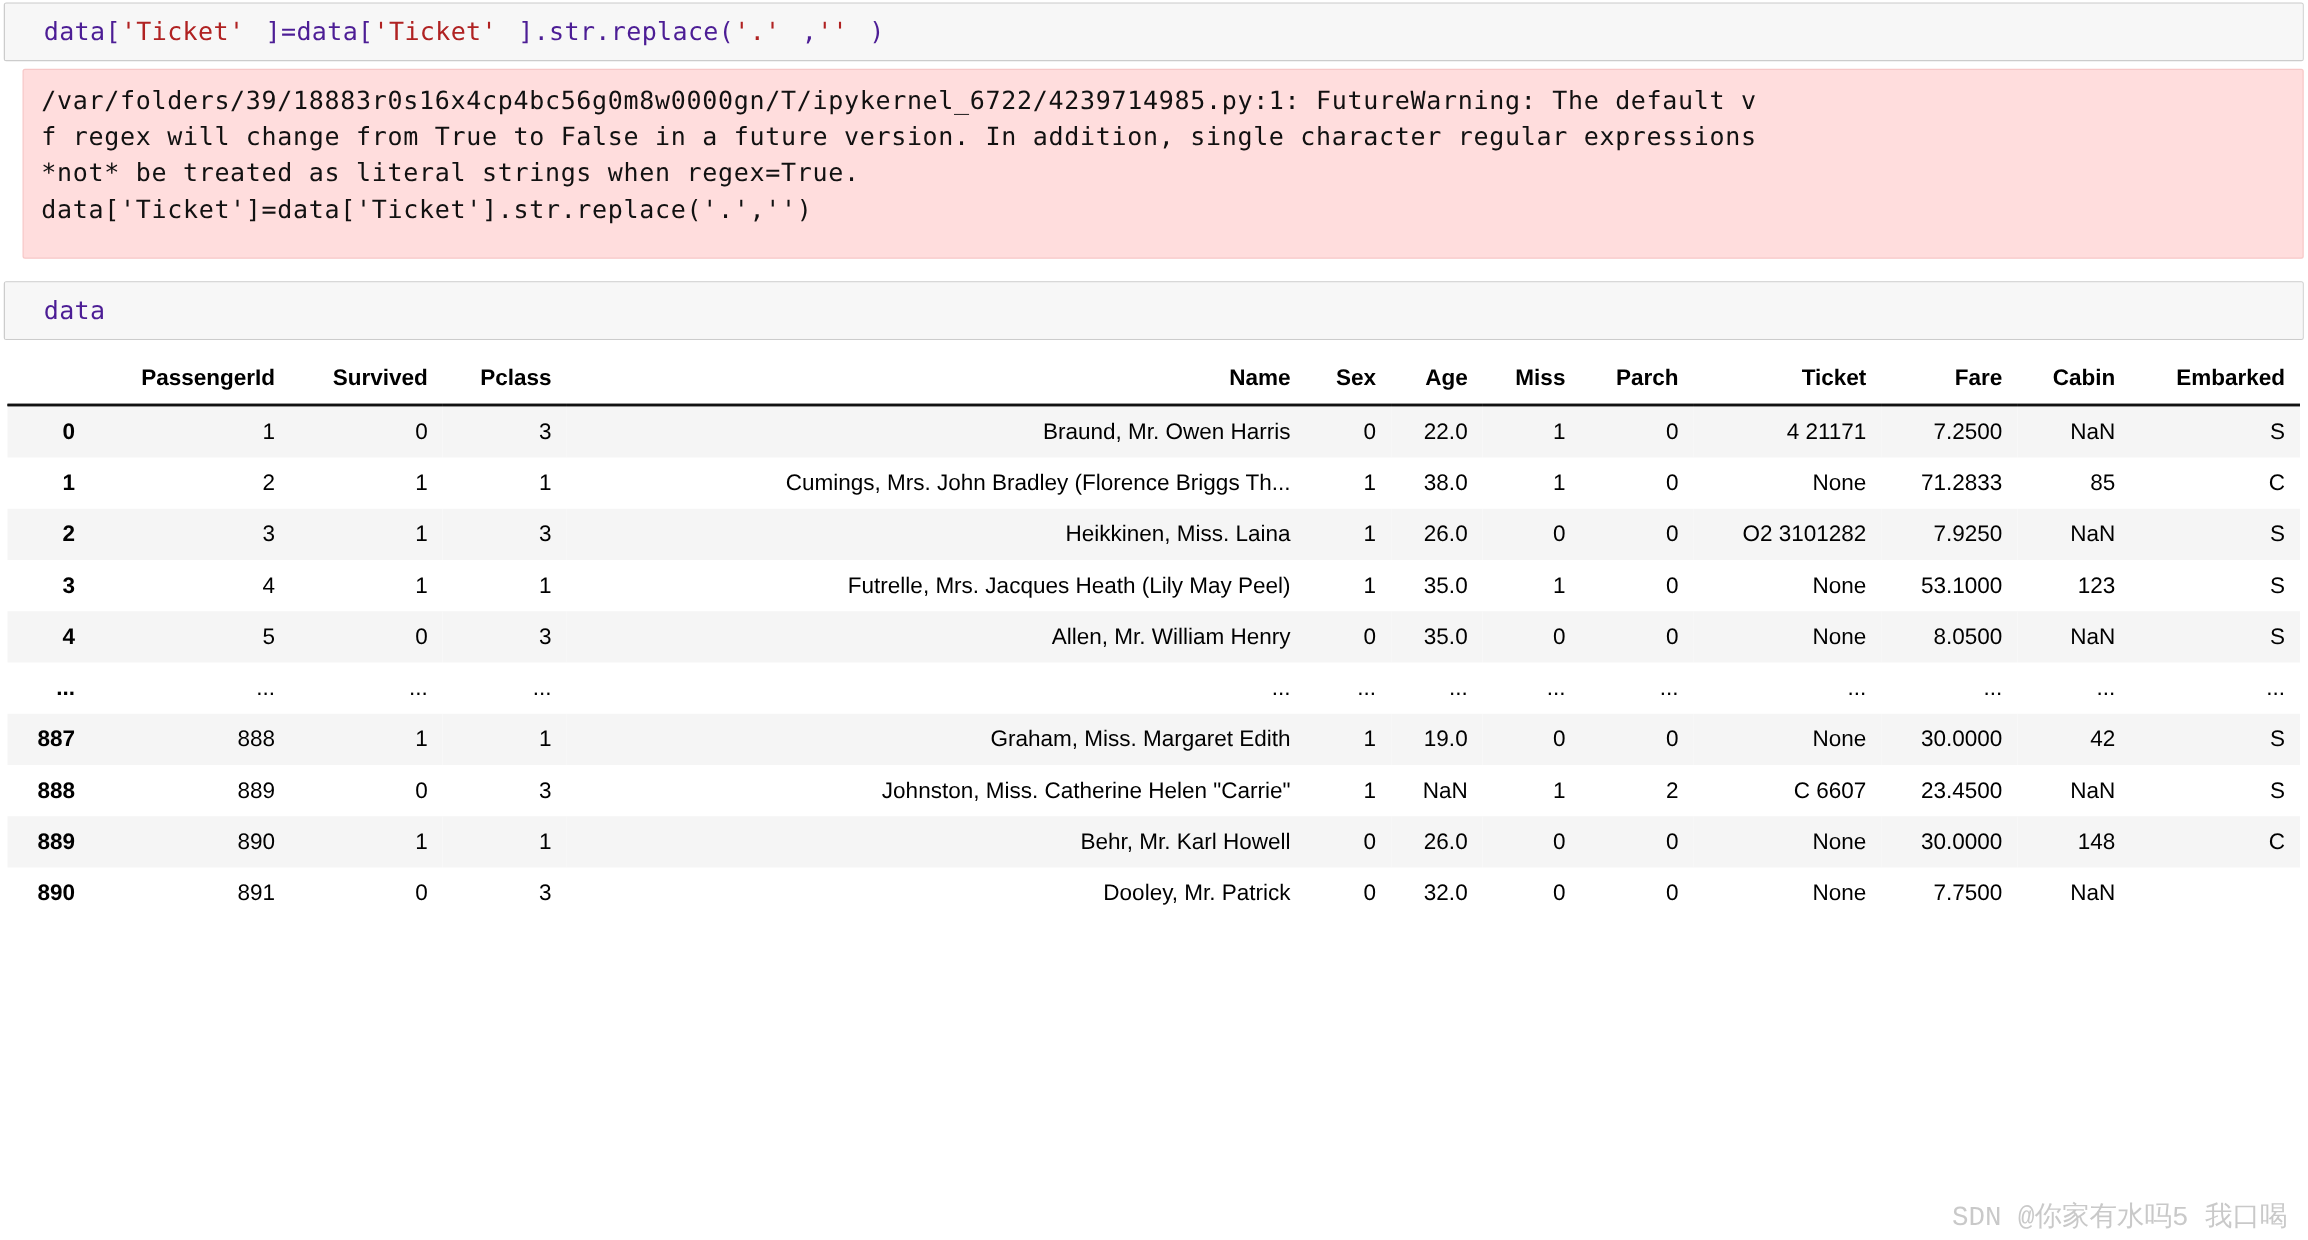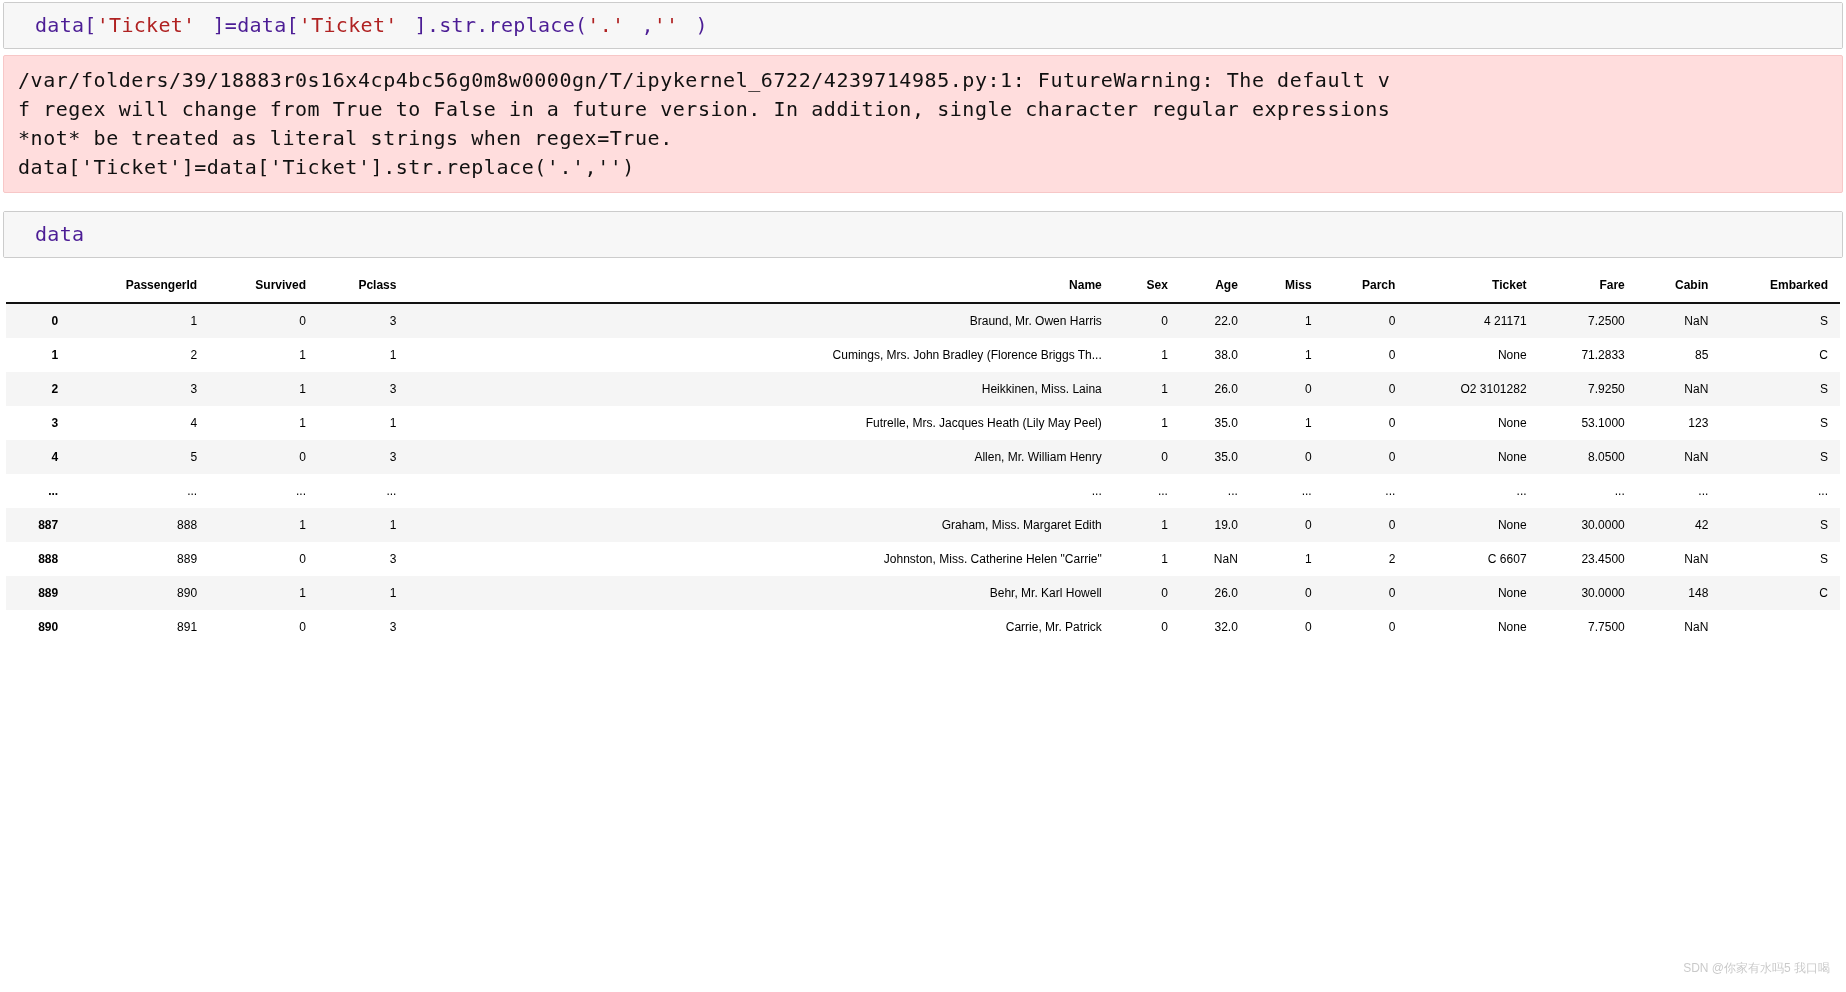--- a/index.html
+++ b/index.html
@@ -25,36 +25,36 @@
     white-space: pre;
     line-height: 1.35;
     letter-spacing: 0.3px;
   }
   .kw-default { color: #4c1d95; margin-left: 17px; }
   .kw-str    { color: #b02222; }
   .output-stderr {
     background: #fdd;
     border: 1px solid #f7c7c7;
     border-radius: 2px;
-    margin: 6px 3px 18px 3px;
-    padding: 10px 14px 10px 14px;
+    margin: 6px 3px 18px 18px;
+    padding: 10px 14px 24px 14px;
     font-family: Menlo, "DejaVu Sans Mono", Consolas, monospace;
     font-size: 20px;
     color: #111;
     line-height: 1.45;
     letter-spacing: 0.55px;
     overflow: hidden;
     white-space: pre-line;
   }
   .df-wrap {
     margin: 10px 6px;
   }
   table.df {
     border-collapse: collapse;
-    font-size: 12px;
+    font-size: 18px;
     width: 100%;
   }
   table.df thead th {
     font-weight: 700;
     text-align: right;
     padding: 10px 12px;
     border-bottom: 2px solid #111;
   }
   table.df tbody th {
     font-weight: 700;
@@ -64,24 +64,24 @@
   table.df tbody td {
     text-align: right;
     padding: 10px 12px;
   }
   table.df tbody tr:nth-child(odd) {
     background: #f5f5f5;
   }
   .watermark {
     position: absolute;
     right: 16px;
-    bottom: 15px;
+    bottom: 4px;
     color: rgba(100,100,100,0.35);
-    font-size: 12px;
-    font-family: Liberation Sans, sans-serif;
+    font-size: 22px;
+    font-family: Liberation Mono, monospace;
     pointer-events: none;
   }
   .col-name { min-width: 460px; }
 </style>
 </head>
 <body>
 
 <div class="cell-box">
   <div class="code-input"><span class="kw-default">data[</span><span class="kw-str">'Ticket'</span><span class="kw-default">]=data[</span><span class="kw-str">'Ticket'</span><span class="kw-default">].str.replace(</span><span class="kw-str">'.'</span><span class="kw-default">,</span><span class="kw-str">''</span><span class="kw-default">)</span></div>
 </div>
@@ -248,21 +248,21 @@
           <td>None</td>
           <td>30.0000</td>
           <td>148</td>
           <td>C</td>
         </tr>
         <tr>
           <th>890</th>
           <td>891</td>
           <td>0</td>
           <td>3</td>
-          <td class="col-name">Carrie, Mr. Patrick</td>
+          <td class="col-name">Dooley, Mr. Patrick</td>
           <td>0</td>
           <td>32.0</td>
           <td>0</td>
           <td>0</td>
           <td>None</td>
           <td>7.7500</td>
           <td>NaN</td>
           <td></td>
         </tr>
       </tbody>

